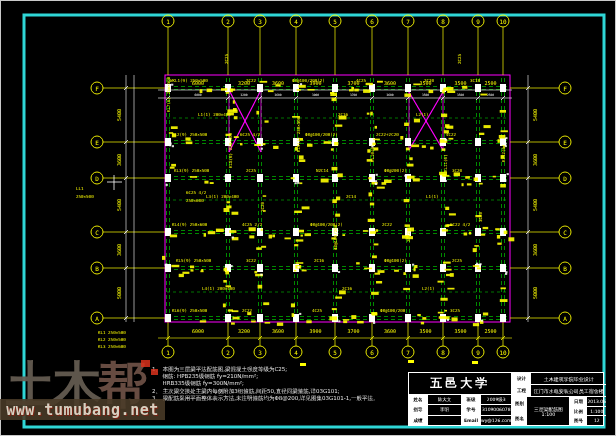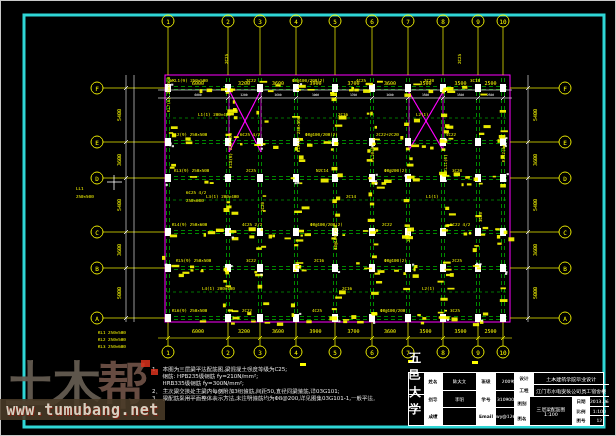--- a/index.html
+++ b/index.html
@@ -34,21 +34,21 @@
     color:#d8cfc0;font-weight:bold;font-size:15px;letter-spacing:.5px;
     font-family:"DejaVu Sans Mono",monospace;
     text-shadow:1px 1px 0 #7a2212;
   }
   
   .titleblock{
     position:absolute;left:408px;top:372px;width:194px;height:52px;
     border:1px solid #fff;display:flex;color:#fff;z-index:6;background:#000;
     font-family:"DejaVu Sans",sans-serif;
   }
-  .tb-left{width:105px;border-right:1px solid #fff;display:flex;flex-direction:row;}
+  .tb-left{width:105px;border-right:1px solid #fff;display:flex;flex-direction:column;}
   .tb-uni{height:21px;border-bottom:1px solid #fff;display:flex;align-items:center;justify-content:center;
     font-size:12px;font-weight:bold;letter-spacing:3px;}
   .tb-grid{flex:1;display:flex;flex-direction:column;}
   .tb-row{flex:1;display:flex;border-bottom:1px solid #fff;}
   .tb-row:last-child{border-bottom:none;}
   .cell{display:flex;align-items:center;justify-content:center;overflow:hidden;
     border-right:1px solid #fff;font-size:4.5px;}
   .cell:last-child{border-right:none;}
   .lab{background:#fff;color:#000;font-weight:bold;}
   .w18{width:18px;} .w33{width:33px;} .wfl{flex:1;}

